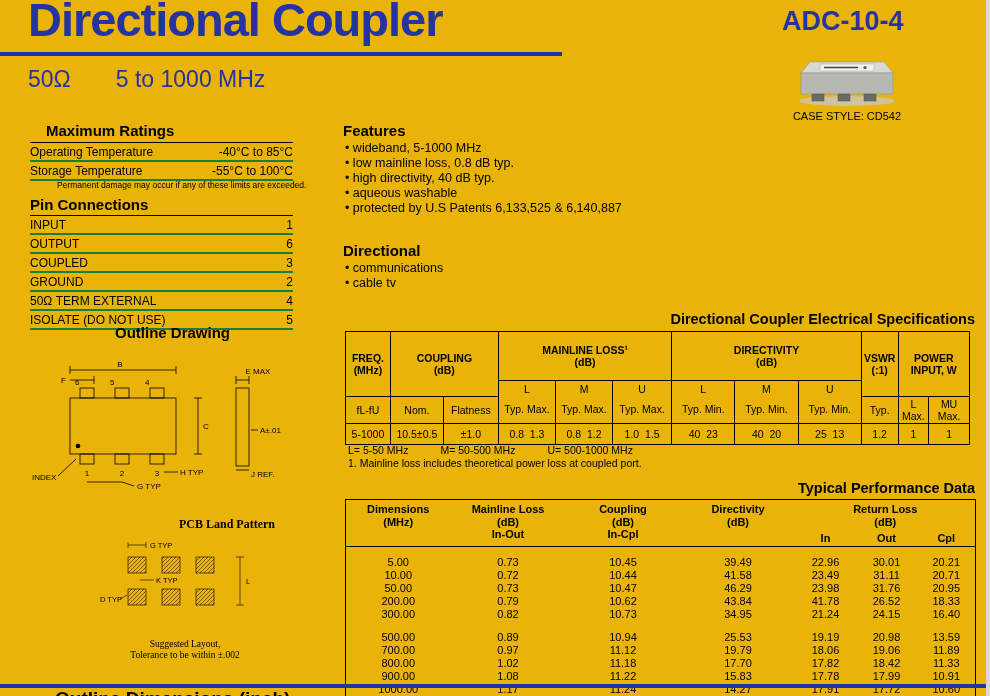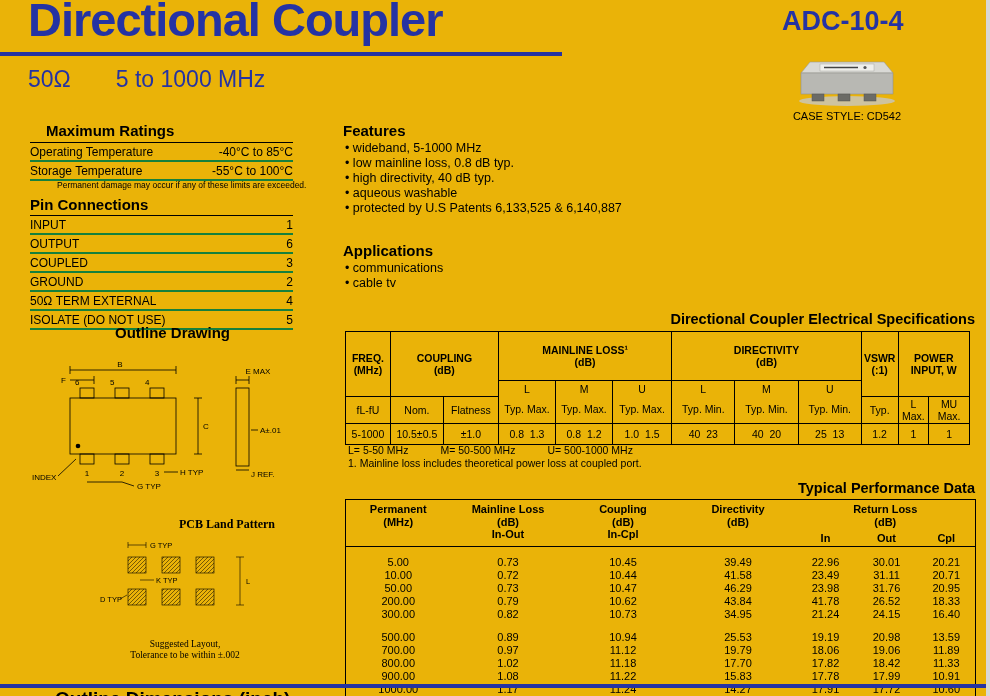--- a/index.html
+++ b/index.html
@@ -240,21 +240,21 @@
 
   <div class="sec-h" id="features-h" style="left:343px; top:122px;">Features</div>
   <ul class="bullets" id="features-list">
       <li>wideband, 5-1000 MHz</li>
       <li>low mainline loss, 0.8 dB typ.</li>
       <li>high directivity, 40 dB typ.</li>
       <li>aqueous washable</li>
       <li>protected by U.S Patents 6,133,525 &amp; 6,140,887</li>
     </ul>
 
-  <div class="sec-h" id="applications-h" style="left:343px; top:242px;">Applications</div>
+  <div class="sec-h" id="applications-h" style="left:343px; top:242px;">Directional</div>
   <ul class="bullets" id="applications-list">
       <li>communications</li>
       <li>cable tv</li>
     </ul>
 
   <div class="center-h" id="espec-h">Directional Coupler Electrical Specifications</div>
 
   <table id="espec-table">
     <colgroup>
       <col style="width:44px">
@@ -339,21 +339,21 @@
       <col style="width:105px">
         <col style="width:115px">
         <col style="width:115px">
         <col style="width:115px">
       <col style="width:60px">
         <col style="width:62px">
         <col style="width:58px">
     </colgroup>
     <thead>
       <tr>
-        <th rowspan="2">Permanent
+        <th rowspan="2">Dimensions
 (MHz)</th>
         <th rowspan="2">Mainline Loss
 (dB)
 In-Out</th>
         <th rowspan="2">Coupling
 (dB)
 In-Cpl</th>
         <th rowspan="2">Directivity
 (dB)</th>
         <th colspan="3">Return Loss

